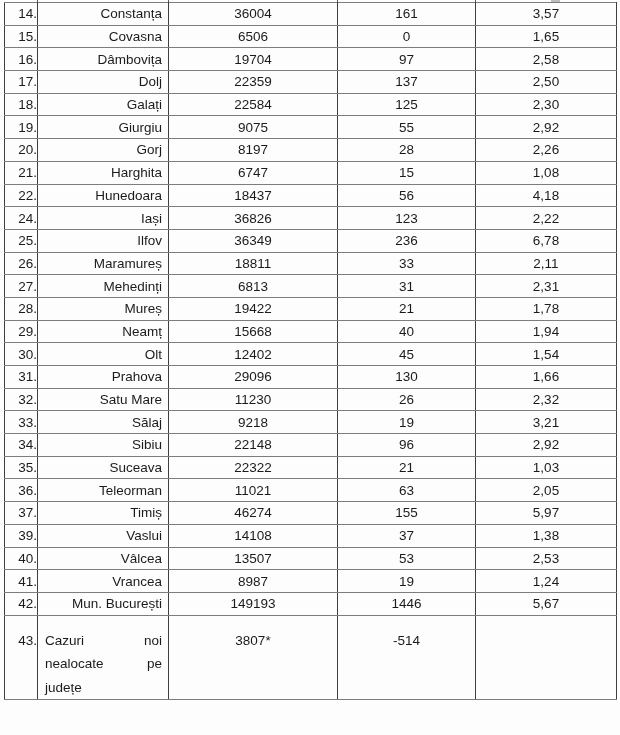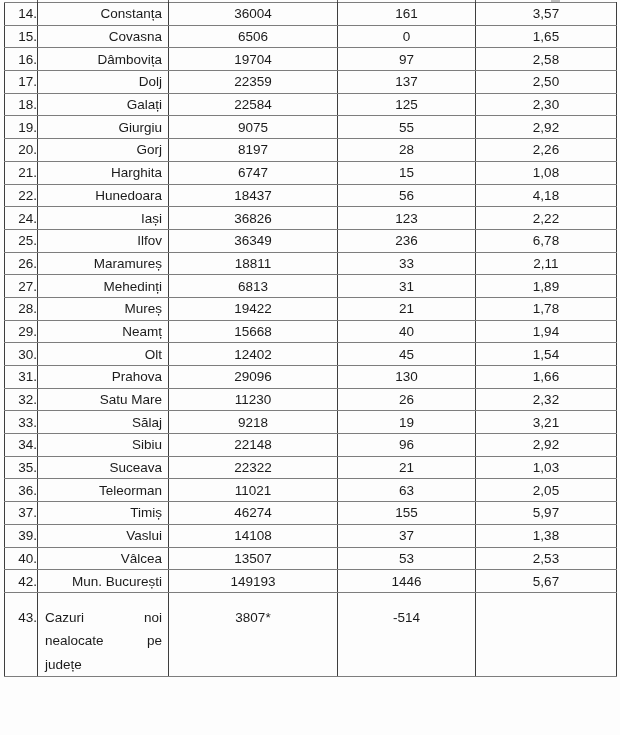--- a/index.html
+++ b/index.html
@@ -165,21 +165,21 @@
         <td class="c1">Maramureș</td>
         <td class="c2">18811</td>
         <td class="c3">33</td>
         <td class="c4">2,11</td>
       </tr>
       <tr>
         <td class="c0">27.</td>
         <td class="c1">Mehedinți</td>
         <td class="c2">6813</td>
         <td class="c3">31</td>
-        <td class="c4">1,89</td>
+        <td class="c4">2,31</td>
       </tr>
       <tr>
         <td class="c0">28.</td>
         <td class="c1">Mureș</td>
         <td class="c2">19422</td>
         <td class="c3">21</td>
         <td class="c4">1,78</td>
       </tr>
       <tr>
         <td class="c0">29.</td>
@@ -250,20 +250,27 @@
         <td class="c2">14108</td>
         <td class="c3">37</td>
         <td class="c4">1,38</td>
       </tr>
       <tr>
         <td class="c0">40.</td>
         <td class="c1">Vâlcea</td>
         <td class="c2">13507</td>
         <td class="c3">53</td>
         <td class="c4">2,53</td>
+      </tr>
+      <tr>
+        <td class="c0">41.</td>
+        <td class="c1">Vrancea</td>
+        <td class="c2">8987</td>
+        <td class="c3">19</td>
+        <td class="c4">1,24</td>
       </tr>
       <tr>
         <td class="c0">42.</td>
         <td class="c1">Mun. București</td>
         <td class="c2">149193</td>
         <td class="c3">1446</td>
         <td class="c4">5,67</td>
       </tr>
       <tr class="tall">
         <td class="c0">43.</td>

